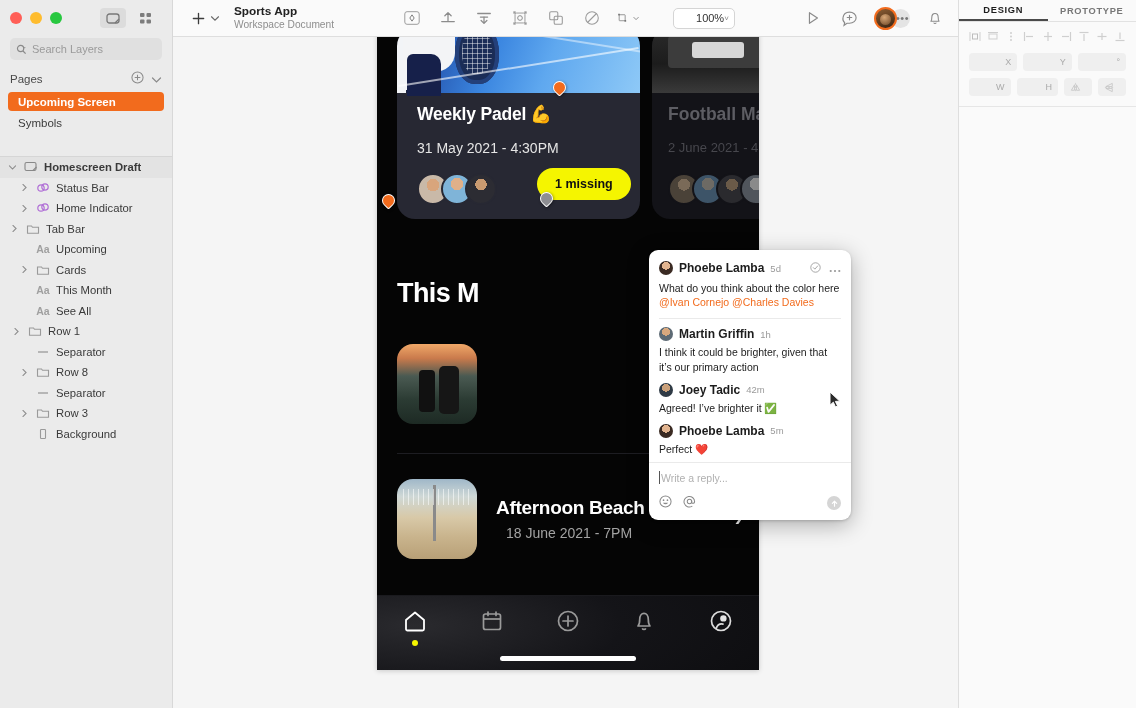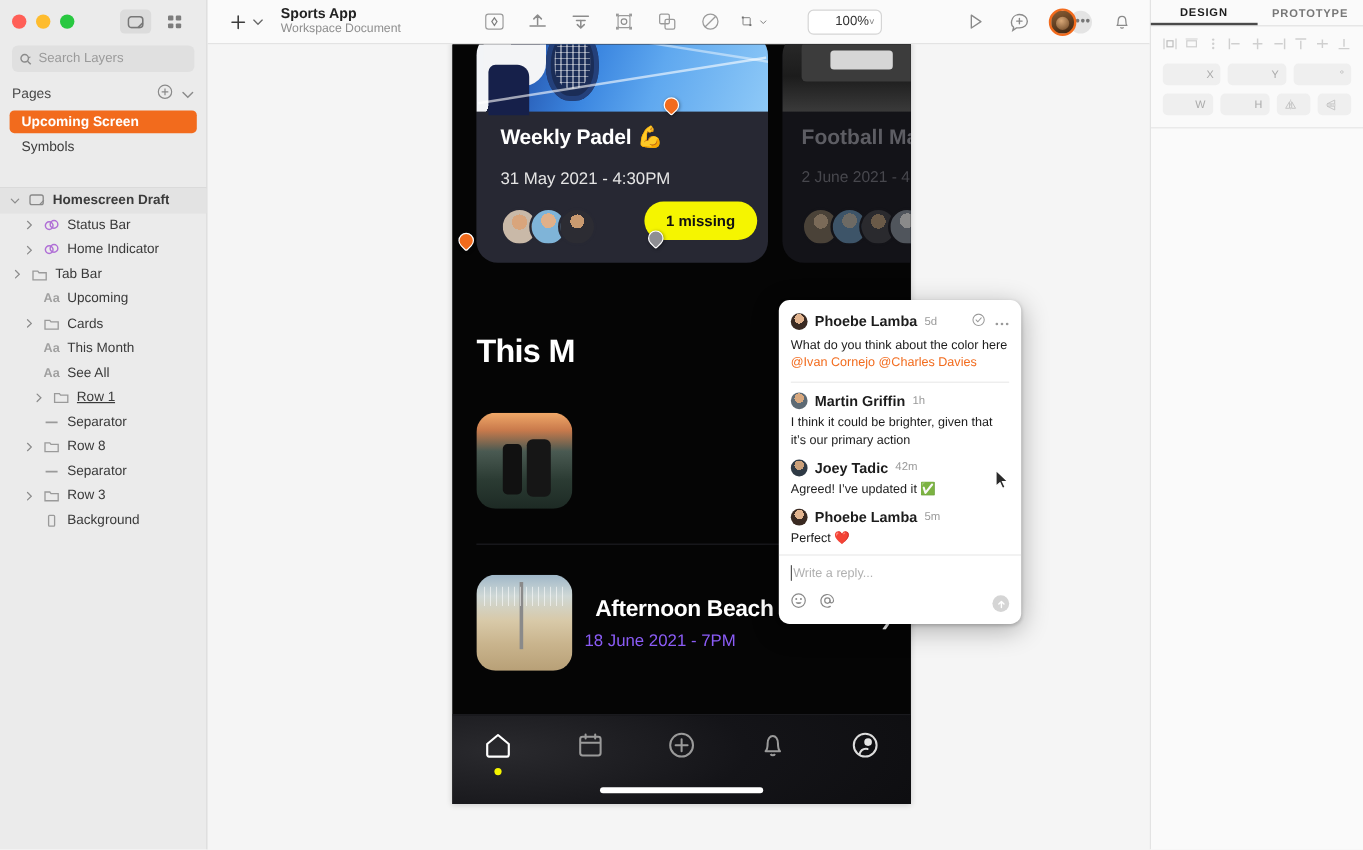--- a/index.html
+++ b/index.html
@@ -245,21 +245,21 @@
     position:relative;
   }
   .thumb-volley::before{
     content:""; position:absolute; left:36px; top:6px; width:3px; height:56px; background:#8a8a8a;
   }
   .thumb-volley::after{
     content:""; position:absolute; left:6px; top:10px; right:6px; height:16px;
     background: repeating-linear-gradient(90deg, rgba(255,255,255,.55) 0 1px, transparent 1px 5px);
   }
   .ev-title { position:absolute; left:99px; color:#fff; font-size:19px; font-weight:bold; letter-spacing:-0.3px; white-space:nowrap;}
-  .ev-date { position:absolute; left:90px; color:#8b5cf6; font-size:14px; white-space:nowrap;}
+  .ev-date { position:absolute; left:109px; color:#a3a3a3; font-size:14px; white-space:nowrap;}
   .ev-chev { position:absolute; right:17px; color:#fff; font-size:22px; font-weight:bold; }
   .ev-sep { position:absolute; left:20px; right:0; height:1px; background:#1d1d22; }
 
   
   .tabbar {
     position:absolute; left:0; right:0; bottom:0; height:75px;
     background: radial-gradient(120% 180% at 10% 40%, #2a2a2e 0%, #141418 45%, #0b0b0d 100%);
     border-top:1px solid #1a1a1e;
   }
   .tabs { position:absolute; inset:0 0 auto 0; top:12px; display:flex; }
@@ -499,21 +499,21 @@
           </span>
           <span class="lname">This Month</span>
         </div>
         <div class="layer-row" style="padding-left: 18px;">
           <span class="disc"></span>
           <span class="licon">
             <span class="aa">Aa</span>
           </span>
           <span class="lname">See All</span>
         </div>
-        <div class="layer-row" style="padding-left: 26px; text-decoration: underline;">
+        <div class="layer-row" style="padding-left: 10px;">
           <span class="disc">
             <svg width="7" height="9" viewBox="0 0 8 10">
               <path d="M2.2 1.5 L5.8 5 L2.2 8.5" fill="none" stroke="#8c8c8c" stroke-width="1.2" stroke-linecap="round"></path>
             </svg>
           </span>
           <span class="licon">
             <svg width="14" height="12" viewBox="0 0 14 12">
               <path d="M1.5 3 h4 l1 1.3 h6 v6 h-11 z" fill="none" stroke="#9a9a9a" stroke-width="1.1"></path>
             </svg>
           </span>
@@ -815,21 +815,21 @@
                 <span class="ctime">1h</span>
               </div>
               <div class="cbody">I think it could be brighter, given that it’s our primary action</div>
             </div>
             <div class="thread-item">
               <div class="cmt-row">
                 <span class="cav cav-j"></span>
                 <span class="cname">Joey Tadic</span>
                 <span class="ctime">42m</span>
               </div>
-              <div class="cbody">Agreed! I’ve updated it ✅</div>
+              <div class="cbody">Agreed! I’ve brighter it ✅</div>
             </div>
             <div class="thread-item">
               <div class="cmt-row">
                 <span class="cav cav-p"></span>
                 <span class="cname">Phoebe Lamba</span>
                 <span class="ctime">5m</span>
               </div>
               <div class="cbody">Perfect ❤️</div>
             </div>
           </div>

